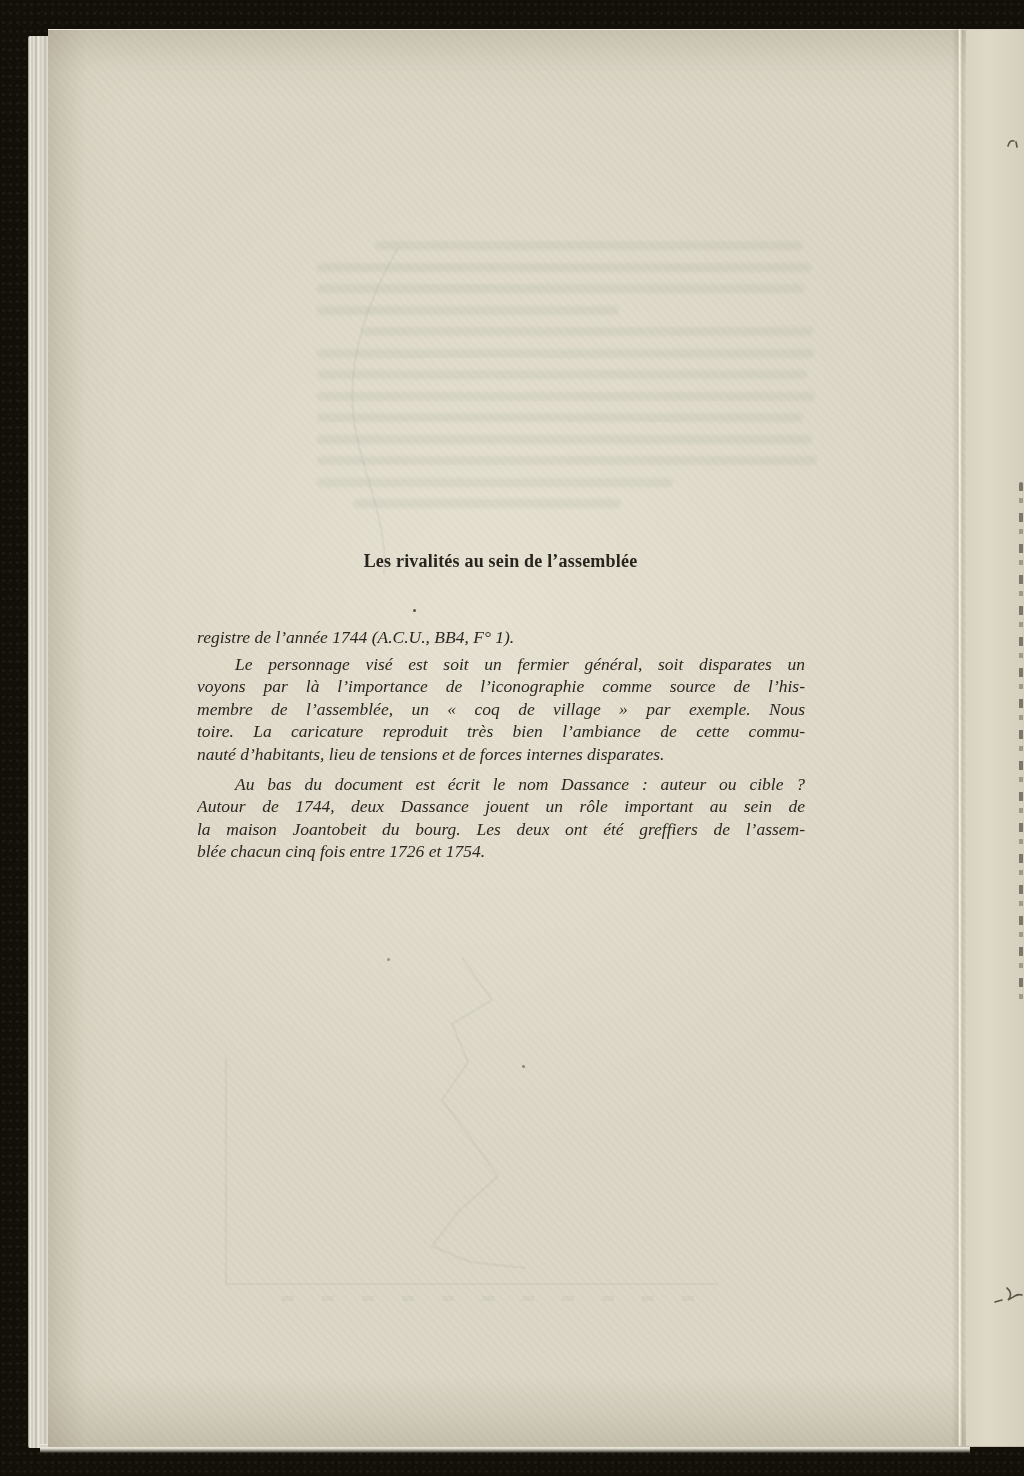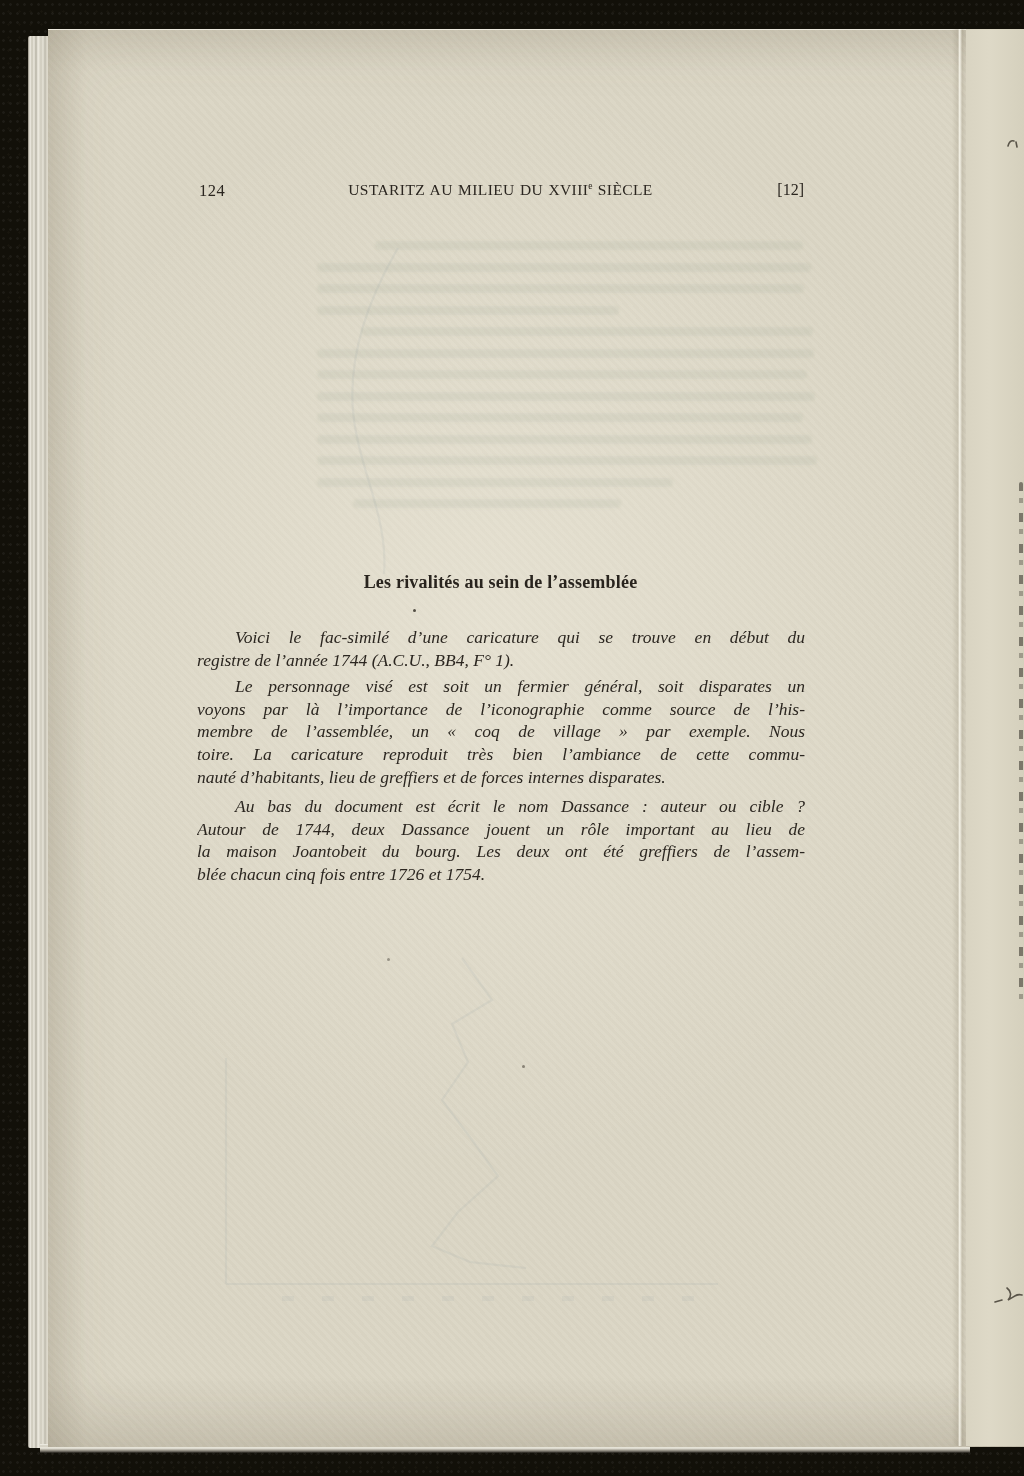--- a/index.html
+++ b/index.html
@@ -72,21 +72,21 @@
   .page-number{position:absolute;left:2px;top:1px;font-size:16.5px;letter-spacing:0.5px;}
   .running-title{
     position:absolute;left:0;right:0;top:0;text-align:center;
     font-size:15.5px;letter-spacing:0.4px;word-spacing:1px;
   }
   .running-title sup{font-size:0.62em;vertical-align:super;letter-spacing:0;}
   .folio-ref{position:absolute;right:0;top:1px;font-size:16px;}
 
   
   .section-heading{
-    position:absolute;left:197px;top:572px;width:607px;
+    position:absolute;left:197px;top:551px;width:607px;
     text-align:center;font-weight:bold;font-size:18px;
     letter-spacing:0.2px;color:#29241e;
   }
 
   
   .body-text{
     position:absolute;left:197px;top:626px;width:608px;
     font-style:italic;font-size:17.5px;color:#2b2620;
   }
   .para{margin:0;}
@@ -162,41 +162,35 @@
       <path d="M1007,1288 c4,3 5,8 1,12 c6,-3 9,-7 14,-5"></path>
       <path d="M1008,146 c1,-4 3,-6 6,-5"></path>
       <path d="M1016,142 l1,5"></path>
     </g>
   </svg>
 
   <div class="dust-speck" style="left:413px;top:609px"></div>
   <div class="dust-speck" style="left:387px;top:958px;opacity:.5"></div>
   <div class="dust-speck" style="left:522px;top:1065px;opacity:.6"></div>
 
-  <div class="running-head">
-    <span class="page-number">124</span>
-    <span class="running-title"><span>USTARITZ AU MILIEU DU XVIII</span><sup>e</sup><span> SIÈCLE</span></span>
-    <span class="folio-ref">[12]</span>
-  </div>
 
   <div class="section-heading">Les rivalités au sein de l’assemblée</div>
 
   <div class="body-text">
     <div class="para">
-      <div class="line first">Voici le fac-similé d’une caricature qui se trouve en début du</div>
       <div class="line last">registre de l’année 1744 (A.C.U., BB4, F° 1).</div>
     </div>
     <div class="para">
       <div class="line first">Le personnage visé est soit un fermier général, soit disparates un</div>
       <div class="line">voyons par là l’importance de l’iconographie comme source de l’his-</div>
       <div class="line">membre de l’assemblée, un « coq de village » par exemple. Nous</div>
       <div class="line">toire. La caricature reproduit très bien l’ambiance de cette commu-</div>
-      <div class="line last">nauté d’habitants, lieu de greffiers et de forces internes disparates.</div>
+      <div class="line last">nauté d’habitants, lieu de tensions et de forces internes disparates.</div>
     </div>
     <div class="para">
       <div class="line first">Au bas du document est écrit le nom Dassance : auteur ou cible ?</div>
-      <div class="line">Autour de 1744, deux Dassance jouent un rôle important au lieu de</div>
+      <div class="line">Autour de 1744, deux Dassance jouent un rôle important au sein de</div>
       <div class="line">la maison Joantobeit du bourg. Les deux ont été greffiers de l’assem-</div>
       <div class="line last">blée chacun cinq fois entre 1726 et 1754.</div>
     </div>
   </div>
 
 </div>
 
 </body></html>

